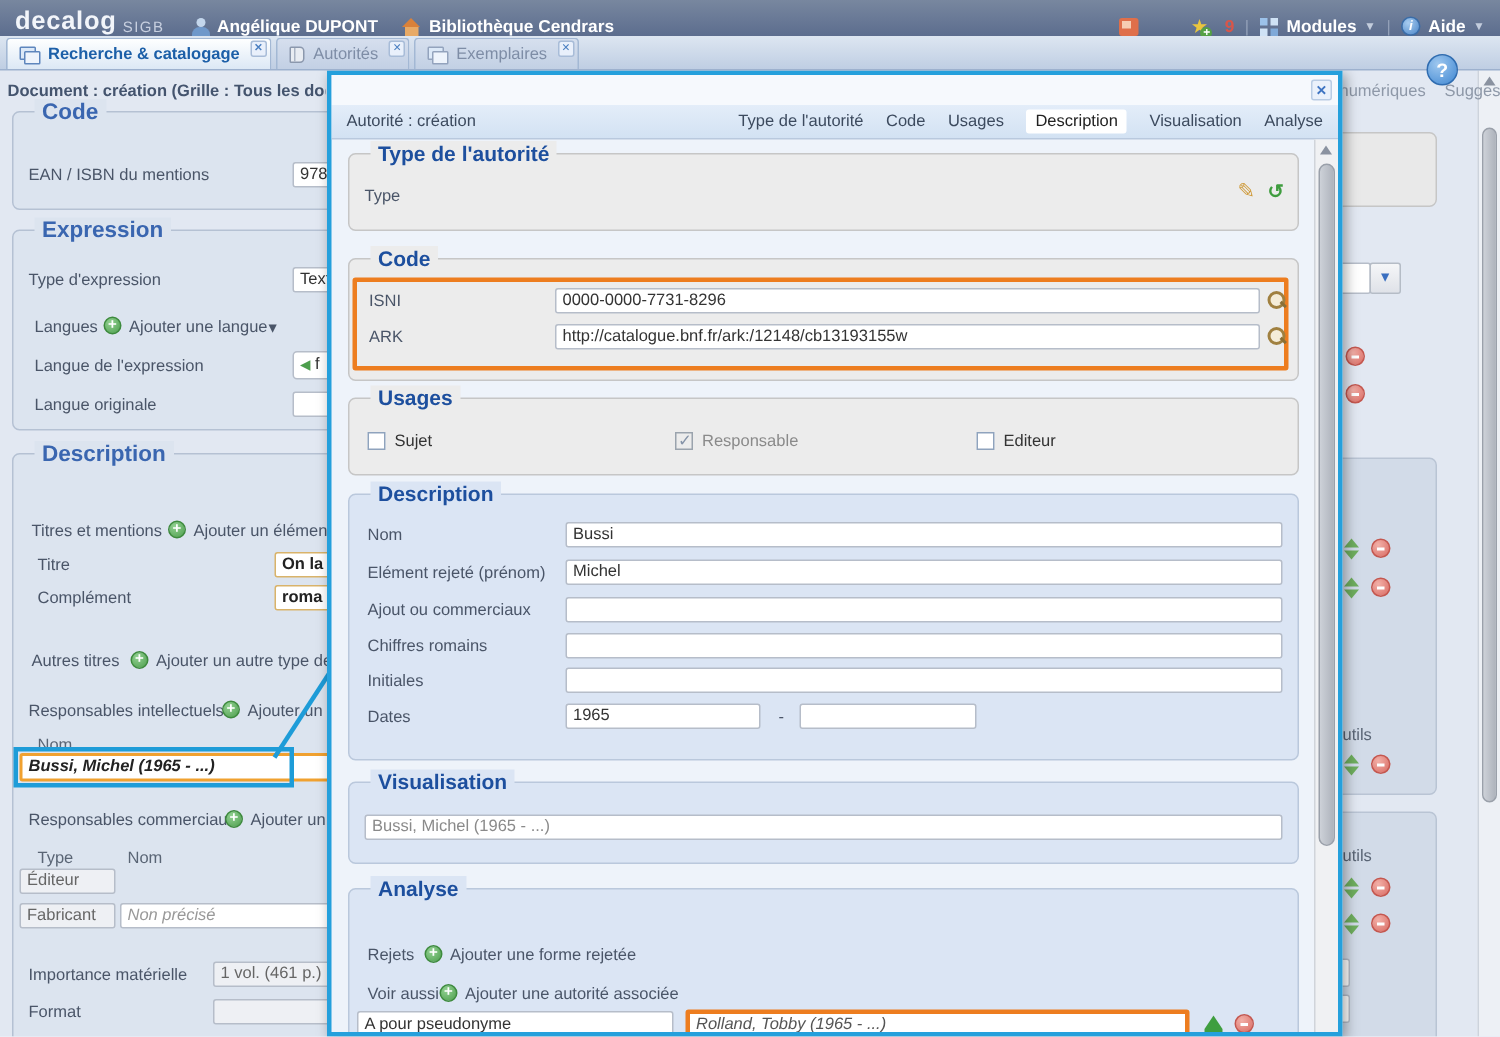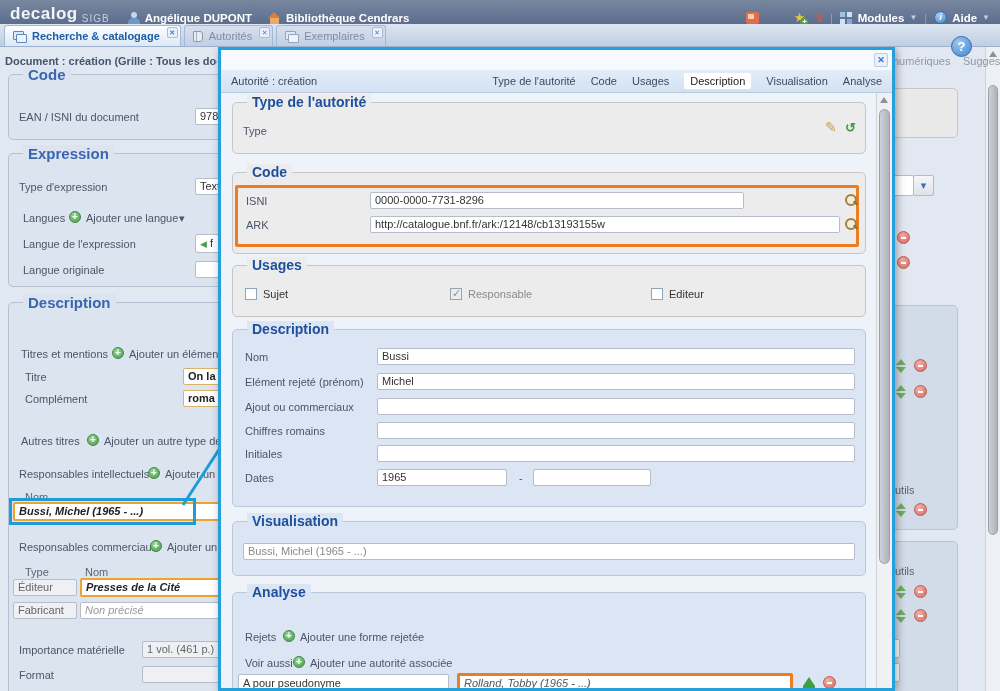--- a/index.html
+++ b/index.html
@@ -171,21 +171,21 @@
 
 <div class="doc-title">Document : création (Grille : Tous les document</div>
 <span class="bg-nav" style="left:893px;">numériques</span>
 <span class="bg-nav" style="left:963px;">Suggestion</span>
 <div class="help-circle"></div>
 
 <div class="bg-left">
 
   <div class="fs fs-bg" style="left:8px; top:27px; width:260px; height:66px;">
     <span class="legend">Code</span>
-    <span class="lbl" style="left:10px; top:36px;">EAN / ISNI du document</span>
+    <span class="lbl" style="left:10px; top:36px;">EAN / ISBN du mentions</span>
     <div class="inp" style="left:186px; top:33px; width:80px;">978-2</div>
   </div>
 
   <div class="fs fs-bg" style="left:8px; top:106px; width:260px; height:134px;">
     <span class="legend">Expression</span>
     <span class="lbl" style="left:10px; top:27px;">Type d'expression</span>
     <div class="inp" style="left:186px; top:24px; width:80px;">Texte</div>
     <span class="lbl" style="left:14px; top:58px;">Langues</span>
     <span class="plus-icon" style="left:60px; top:57px;"></span>
     <span class="lbl" style="left:77px; top:58px;">Ajouter une langue</span>
@@ -216,21 +216,20 @@
     <span class="lbl" style="left:156px; top:165px;">Ajouter un resp</span>
     <span class="hdr" style="left:16px; top:188px;">Nom</span>
     <div class="inp orange2" style="left:4px; top:199px; width:230px; color:#222;">Bussi, Michel (1965 - ...)</div>
     <div class="highlight-blue" style="left:0; top:195px; width:187px; height:27px;"></div>
     <span class="lbl" style="left:10px; top:238px;">Responsables commerciaux</span>
     <span class="plus-icon" style="left:141px; top:237px;"></span>
     <span class="lbl" style="left:158px; top:238px;">Ajouter un édi</span>
     <span class="hdr" style="left:16px; top:263px;">Type</span>
     <span class="hdr" style="left:76px; top:263px;">Nom</span>
     <div class="inp gray" style="left:4px; top:276px; width:64px;">Éditeur</div>
-    <div class="inp orange2" style="left:71px; top:275px; width:200px; color:#222;">Presses de la Cité</div>
     <div class="inp gray" style="left:4px; top:299px; width:64px;">Fabricant</div>
     <div class="inp italic" style="left:71px; top:299px; width:200px; color:#999;">Non précisé</div>
     <span class="lbl" style="left:10px; top:341px;">Importance matérielle</span>
     <div class="inp gray" style="left:133px; top:338px; width:133px;">1 vol. (461 p.)</div>
     <span class="lbl" style="left:10px; top:366px;text-align:right;">Format</span>
     <div class="inp gray" style="left:133px; top:363px; width:133px;"></div>
   </div>
 </div>
 
 <div class="bg-right">
@@ -288,21 +287,21 @@
       <span class="legend">Type de l'autorité</span>
       <span class="lbl" style="left:10px; top:22px;">Type</span>
       <span class="pencil-icon" style="left:592px; top:16px;"></span>
       <span class="undo-icon" style="left:612px; top:17px;"></span>
     </div>
 
     <div class="fs fs-gray" style="left:11px; top:79px; width:634px; height:82px;">
       <span class="legend">Code</span>
       <div class="code-highlight" style="left:2px; top:12px; width:624px; height:62px;"></div>
       <span class="lbl" style="left:13px; top:22px;">ISNI</span>
-      <div class="inp" style="left:137px; top:19px; width:374px;">0000-0000-7731-8296</div>
+      <div class="inp" style="left:137px; top:19px; width:470px;">0000-0000-7731-8296</div>
       <span class="mag-icon" style="left:611px; top:20px;"></span>
       <span class="lbl" style="left:13px; top:46px;">ARK</span>
       <div class="inp" style="left:137px; top:43px; width:470px;">http://catalogue.bnf.fr/ark:/12148/cb13193155w</div>
       <span class="mag-icon" style="left:611px; top:44px;"></span>
     </div>
 
     <div class="fs fs-gray" style="left:11px; top:172px; width:634px; height:52px;">
       <span class="legend">Usages</span>
       <span class="cb" style="left:12px; top:22px;"></span>
       <span class="cb-label" style="left:30px; top:22px;">Sujet</span>

